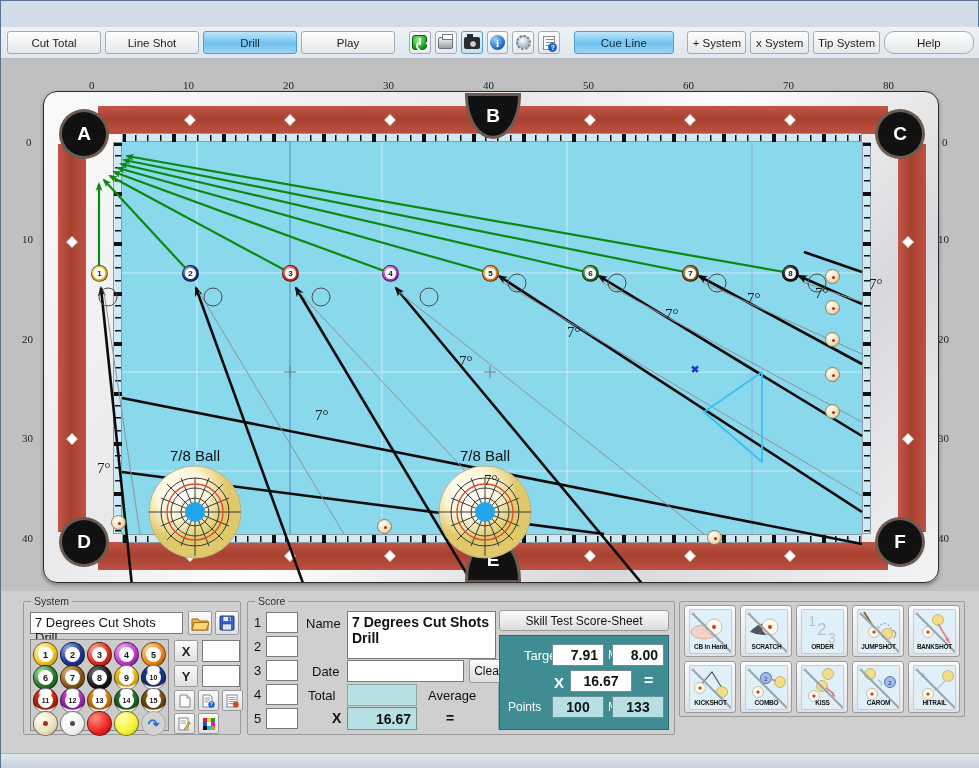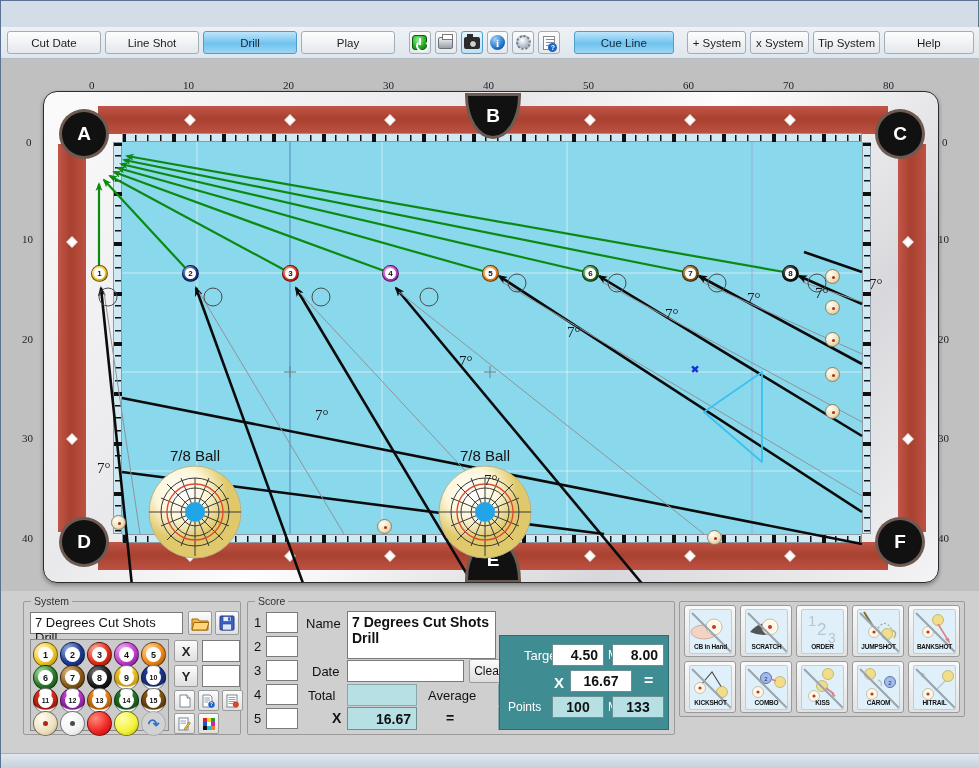--- a/index.html
+++ b/index.html
@@ -40,21 +40,21 @@
      padding:0 6px;gap:4px;border-bottom:1px solid #b2bcc6;}
   .tbtn{height:23px;border:1px solid #a3adb7;border-radius:3px;
      background:linear-gradient(#fdfdfd,#e4e8ec);font-size:11.5px;color:#1c1c1c;
      display:flex;align-items:center;justify-content:center;cursor:pointer;}
   .tbtn.wide{width:99px;}
   .tbtn.on{background:linear-gradient(#bfe5fb,#6fc2ef 55%,#9ed6f6);
      border-color:#4c9ecb;color:#10293a;}
   .tbtn.cue{width:105px;}
   .tbtn.sys{width:62px;}
   .tbtn.tip{width:70px;text-align:center;}
-  .tbtn.help{width:95px;margin-left:0;}
+  .tbtn.help{width:95px;margin-left:0;border-radius:10px;}
   .sep{width:6px;}
   .ibtn{width:23px;height:23px;border:1px solid #a3adb7;border-radius:3px;
      background:linear-gradient(#fdfdfd,#e4e8ec);display:flex;align-items:center;
      justify-content:center;cursor:pointer;}
   .ibtn.sel{border-color:#4f9fcc;background:linear-gradient(#e6f4fd,#bfe0f4);}
   .pwr{width:15px;height:15px;border-radius:3px;
      background:radial-gradient(circle at 40% 30%,#8ef08e,#1da81d 65%,#0c6b0c);
      border:1px solid #0a5a0a;position:relative;}
   .pwr:after{content:"";position:absolute;left:6px;top:2px;width:2px;height:7px;background:#fff;}
   .pwr:before{content:"";position:absolute;left:2.5px;top:4px;width:9px;height:8px;
@@ -161,21 +161,21 @@
      justify-content:center;gap:3px;font-size:12px;color:#111;cursor:pointer;}
   svg{display:block;}
 </style>
 </head>
 <body>
 
 <div id="app">
 
 
   <div class="toolbar">
-    <div class="tbtn wide">Cut Date</div>
+    <div class="tbtn wide">Cut Total</div>
     <div class="tbtn wide">Line Shot</div>
     <div class="tbtn wide on">Drill</div>
     <div class="tbtn wide">Play</div>
     <div class="sep"></div>
     <div class="ibtn">
         <div class="pwr"></div>
       </div>
     <div class="ibtn">
         <div class="prn"></div>
       </div>
@@ -832,23 +832,24 @@
       <div class="lbl" style="left:60px;top:86px;font-size:13px">Total</div>
       <div class="cyanfield" style="left:99px;top:82px;width:70px;height:22px"></div>
       <div class="lbl" style="left:180px;top:86px;font-size:13px">Average</div>
       <div class="cyanfield" style="left:250px;top:82px;width:70px;height:22px"></div>
 
       <div class="lbl" style="left:84px;top:108px;font-size:14px;font-weight:bold">X</div>
       <div class="cfield" style="left:99px;top:105px;width:70px;height:23px">16.67</div>
       <div class="lbl" style="left:198px;top:108px;font-size:14px;font-weight:bold">=</div>
       <div class="cyanfield" style="left:250px;top:105px;width:70px;height:23px"></div>
 
+      <div class="skillbtn" style="left:251px;top:8px;width:170px;height:21px">Skill Test Score-Sheet</div>
       <div class="tealbox" style="left:251px;top:33px;width:170px;height:95px">
         <div class="tw" style="left:24px;top:12px;font-size:13px">Target</div>
-        <div class="wfield" style="left:52px;top:8px;width:52px;height:22px">4.50</div>
+        <div class="wfield" style="left:52px;top:8px;width:52px;height:22px">7.91</div>
         <div class="tw" style="left:108px;top:12px;font-size:12px">Max</div>
         <div class="wfield" style="left:138px;top:8px;width:52px;height:22px;left:auto;right:4px">8.00</div>
 
         <div class="tw" style="left:54px;top:38px;font-size:15px;font-weight:bold">X</div>
         <div class="wfield" style="left:70px;top:34px;width:62px;height:22px;justify-content:center;padding:0">16.67</div>
         <div class="tw" style="left:144px;top:36px;font-size:16px;font-weight:bold">=</div>
 
         <div class="tw" style="left:8px;top:64px;font-size:12px">Points</div>
         <div class="cfield" style="left:52px;top:60px;width:52px;height:22px;justify-content:center;padding:0">100</div>
         <div class="tw" style="left:108px;top:64px;font-size:12px">Max</div>

